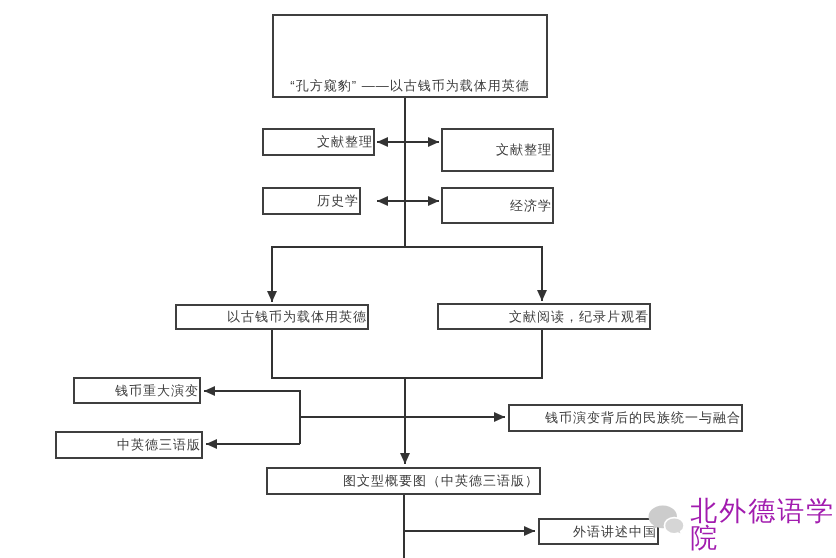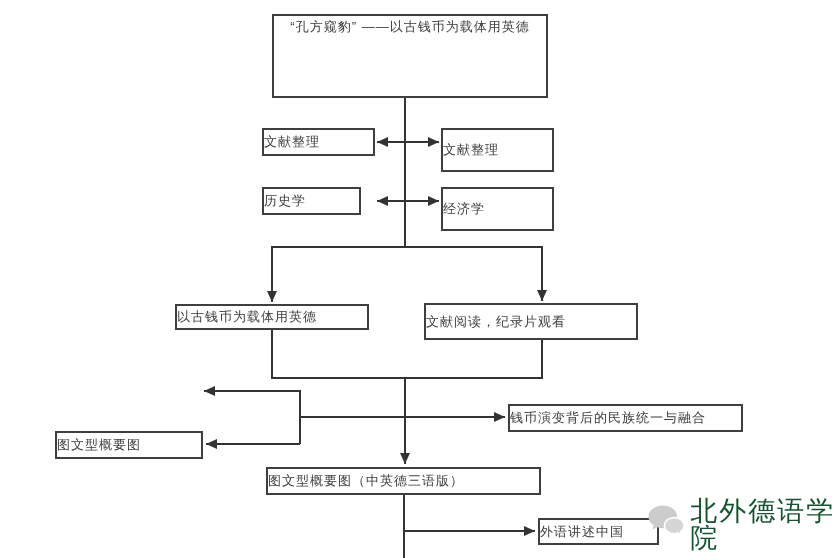--- a/index.html
+++ b/index.html
@@ -9,32 +9,32 @@
     font-family:"Liberation Sans","DejaVu Sans",sans-serif;
     overflow:hidden;position:relative;
   }
   #canvas{position:absolute;left:0;top:0;width:836px;height:558px;}
   #connectors{position:absolute;left:0;top:0;z-index:1;}
   .node{
     position:absolute;
     box-sizing:border-box;
     border:2px solid #3f3f3f;
     background:#ffffff;
-    display:flex;align-items:center;justify-content:space-between;
+    display:flex;align-items:center;justify-content:flex-end;
     font-size:13px;color:#3c3c3c;
     letter-spacing:1px;
     text-align:center;
     z-index:2;
     white-space:nowrap;
   }
   .node.title-node{flex-direction:column;line-height:21px;font-size:13px;}
   .watermark{
     position:absolute;left:646px;top:494px;
     display:flex;align-items:center;
-    z-index:3;color:#14532d;
+    z-index:3;color:#a21caf;
   }
   .watermark .wm-text{
     font-size:27px;letter-spacing:2px;line-height:1;
     padding-left:4px;padding-top:4px;
   }
   .wm-icon{width:48px;height:46px;}
 </style>
 </head>
 <body>
 
@@ -79,28 +79,29 @@
   <div class="node title-node" style="left:272px;top:14px;width:276px;height:84px">
     <div>“孔方窥豹” ——以古钱币为载体用英德</div>
   </div>
 
   <div class="node" style="left:262px;top:128px;width:113px;height:28px">文献整理</div>
 
   <div class="node" style="left:441px;top:128px;width:113px;height:44px">文献整理</div>
 
   <div class="node" style="left:262px;top:187px;width:99px;height:28px">历史学</div>
 
-  <div class="node" style="left:441px;top:187px;width:113px;height:44px">经济学</div>
+  <div class="node" style="left:441px;top:187px;width:113px;height:37px">经济学</div>
 
   <div class="node" style="left:175px;top:304px;width:194px;height:26px">以古钱币为载体用英德</div>
 
-  <div class="node" style="left:424px;top:303px;width:214px;height:37px">文献阅读，纪录片观看</div>
+  <div class="node" style="left:437px;top:303px;width:214px;height:27px">文献阅读，纪录片观看</div>
 
+  <div class="node" style="left:73px;top:377px;width:128px;height:27px">钱币重大演变</div>
 
-  <div class="node" style="left:55px;top:431px;width:148px;height:28px">图文型概要图</div>
+  <div class="node" style="left:55px;top:431px;width:148px;height:28px">中英德三语版</div>
 
   <div class="node" style="left:508px;top:404px;width:235px;height:28px">钱币演变背后的民族统一与融合</div>
 
   <div class="node" style="left:266px;top:467px;width:275px;height:28px">图文型概要图（中英德三语版）</div>
 
   <div class="node" style="left:538px;top:518px;width:121px;height:27px">外语讲述中国</div>
 
   <div class="watermark">
     <svg class="wm-icon" viewBox="0 0 48 46">
       <path d="M20 2 C10.6 2 3 8 3 15.4 c0 4.2 2.4 7.9 6.2 10.4 l-1.5 5 5.6-2.7 c2.1.7 4.4 1.1 6.7 1.1 9.4 0 17-6 17-13.8 S29.4 2 20 2 Z" fill="#cccccc"></path>

